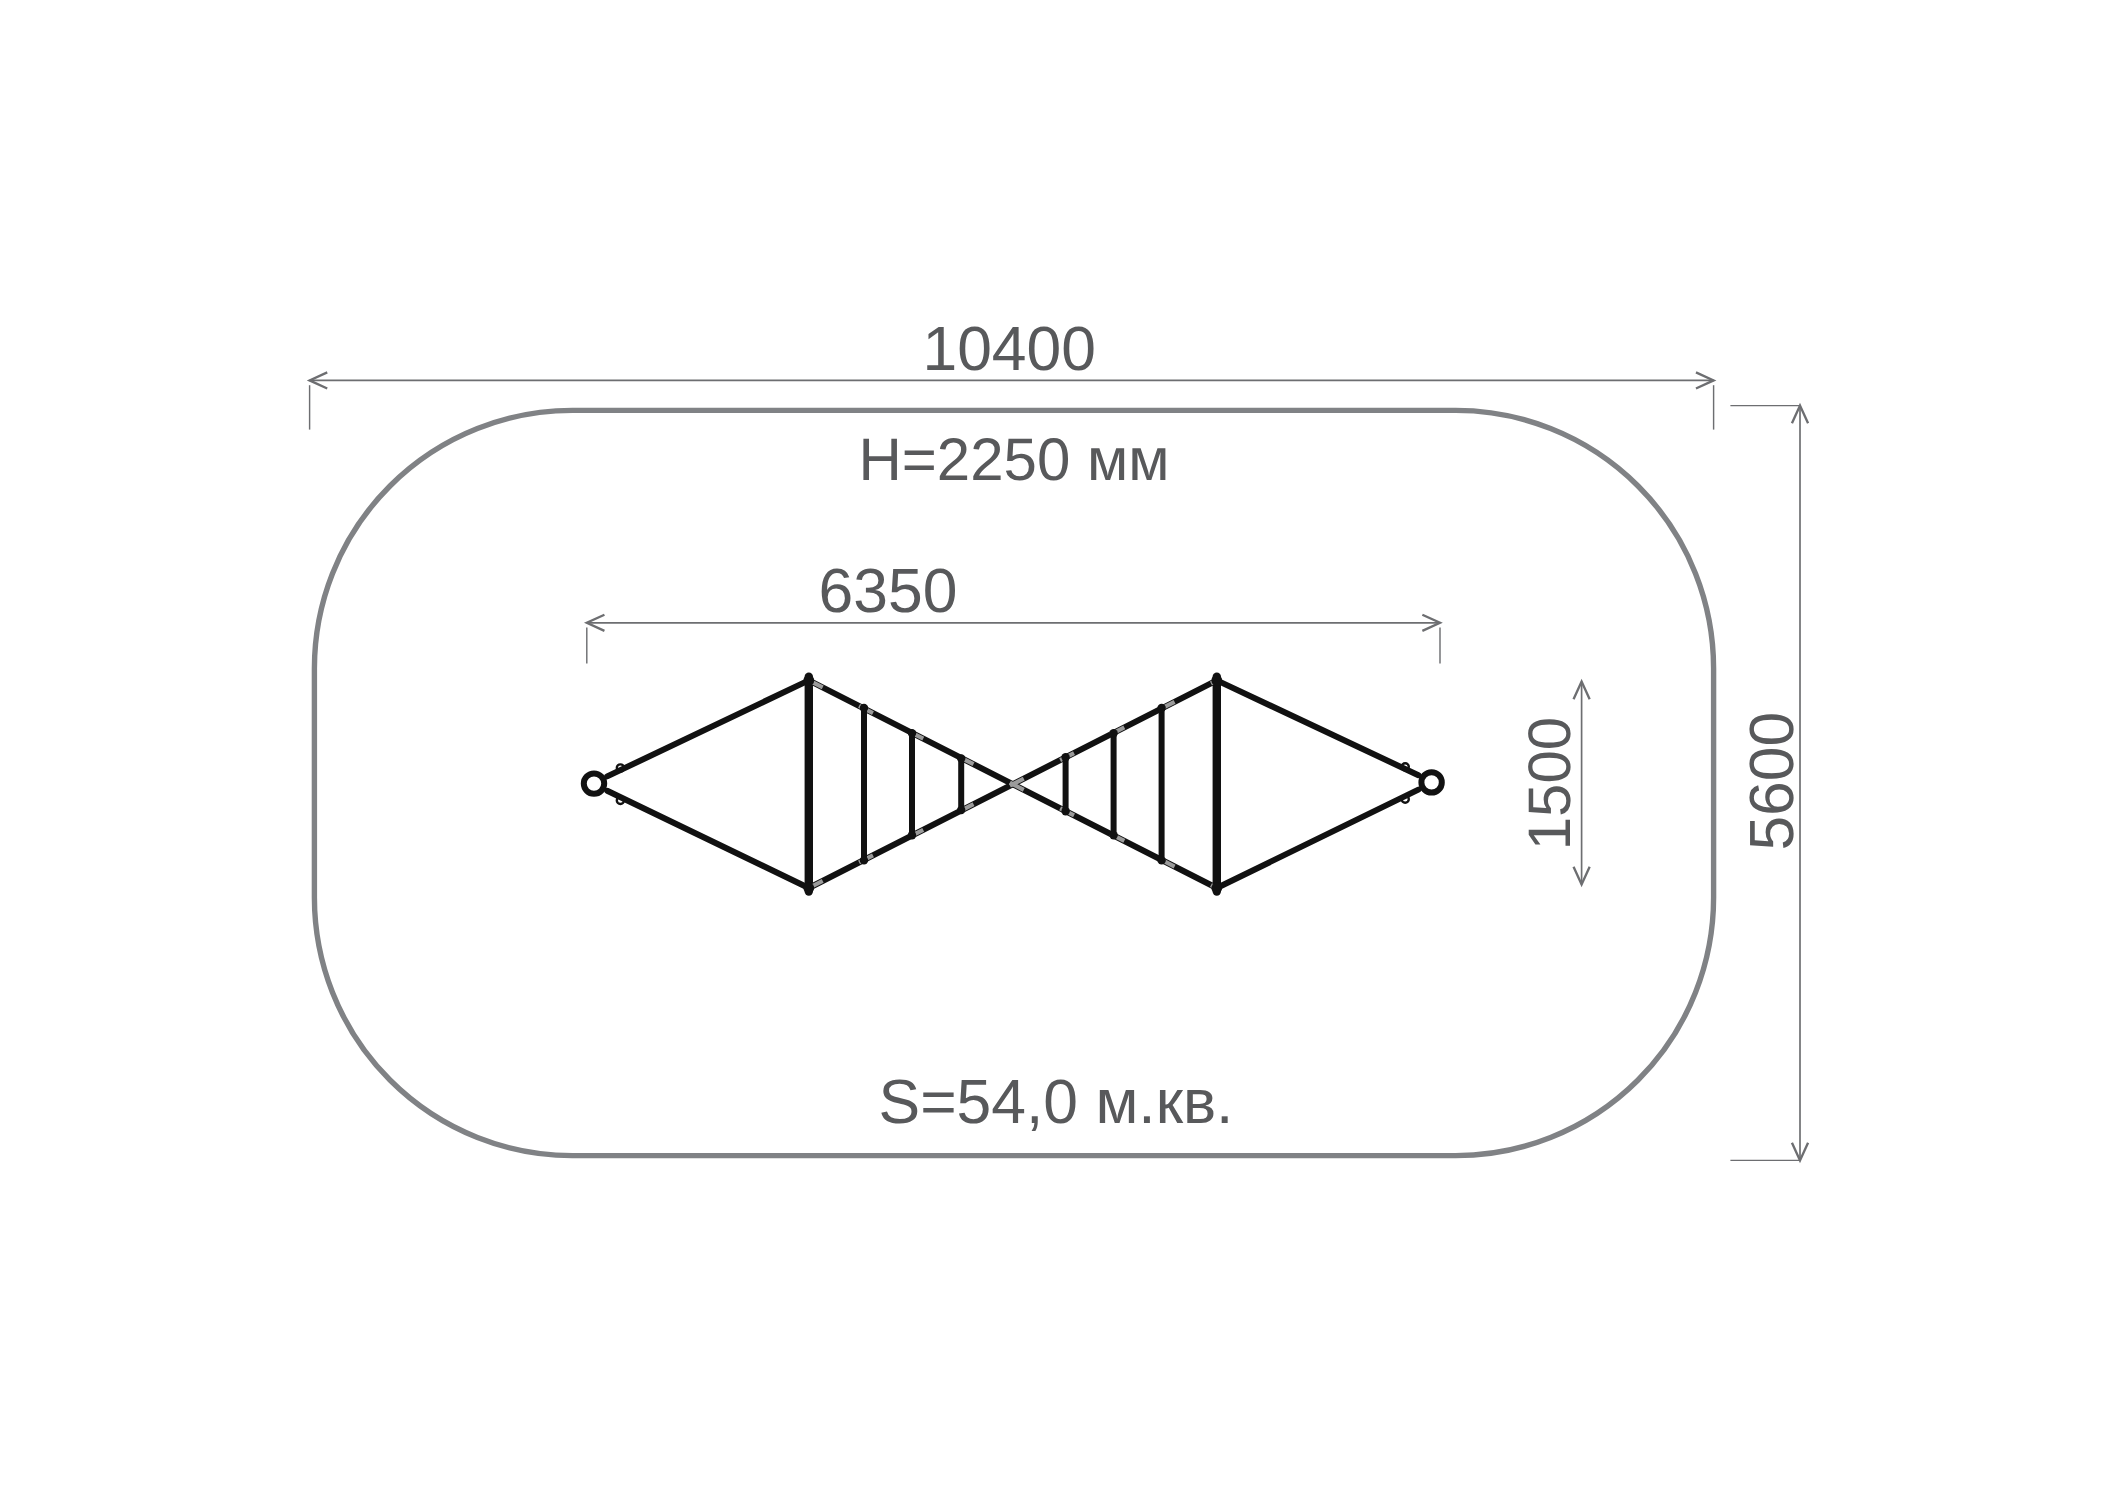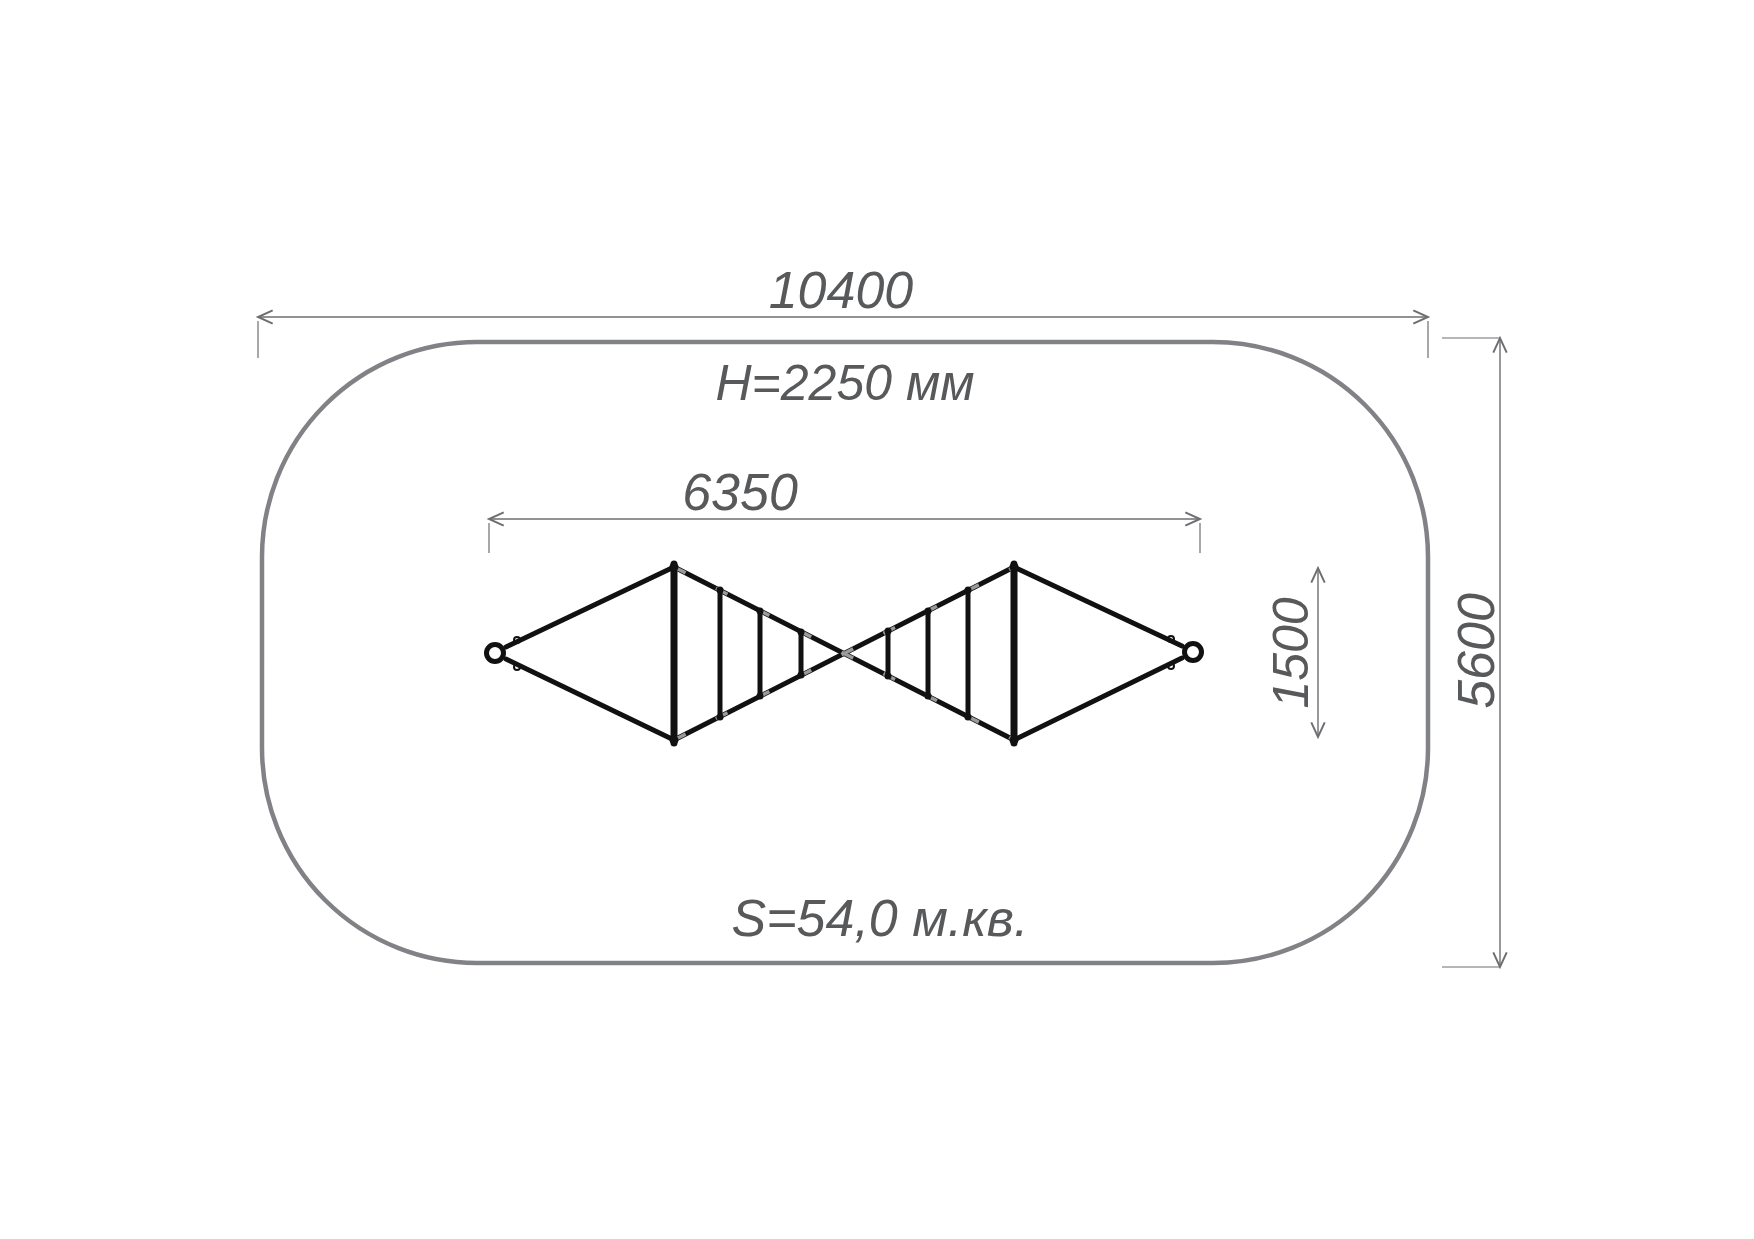--- a/index.html
+++ b/index.html
@@ -7,21 +7,20 @@
     padding: 0;
     background: #ffffff;
     font-family: "Liberation Sans", sans-serif;
   }
   .canvas {
     position: relative;
     width: 1754px;
     height: 1239px;
     background: #ffffff;
     overflow: hidden;
-    font-style: italic;
   }
   svg { display: block; }
   .site-outline {
     fill: none;
     stroke: #808285;
     stroke-width: 4.5;
   }
   .dim-line {
     fill: none;
     stroke: #6d6e71;

